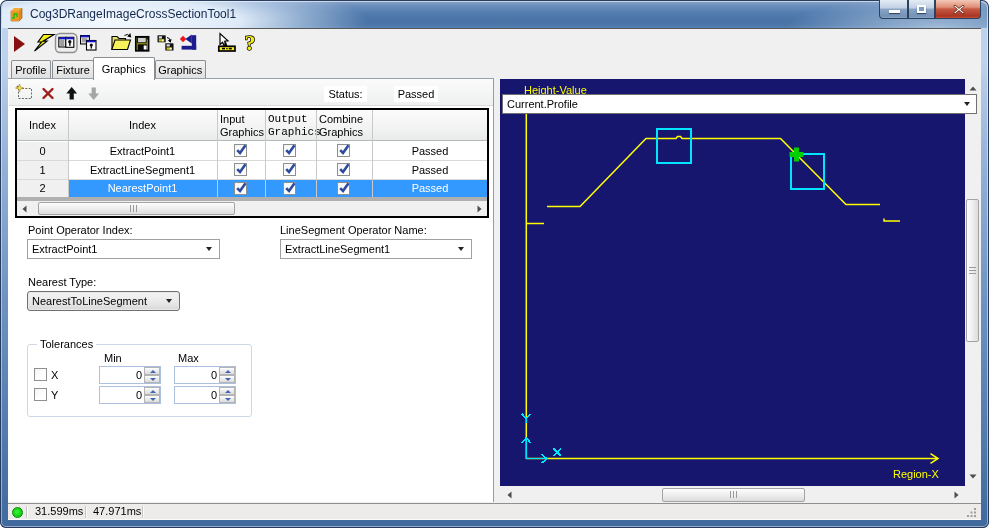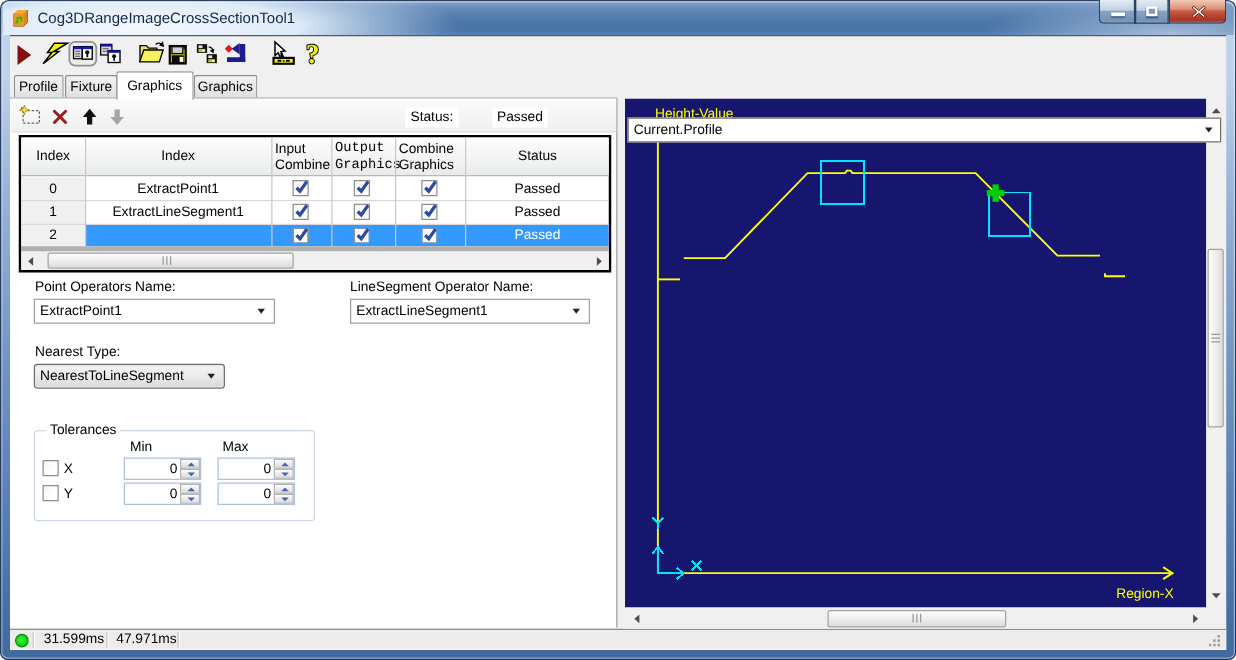--- a/index.html
+++ b/index.html
@@ -150,38 +150,38 @@
   <path d="M86.8 8.5 L86.8 14.5 L90.1 14.5 L84.7 21 L79.3 14.5 L82.6 14.5 L82.6 8.5 Z" fill="#a5a5a5"></path>
 </svg>
 <div class="abs t11" style="left:324px; top:86px; width:43px; height:16px; background:#fff; line-height:16px; text-align:center; z-index:2;">Status:</div>
 <div class="abs t11" style="left:394px; top:86px; width:44px; height:16px; background:#fff; line-height:16px; text-align:center; z-index:2;">Passed</div>
 
 <div class="abs" style="left:15px; top:108px; width:474px; height:110px; border:2px solid #000; background:#fff; z-index:2;">
 
   <div class="abs" style="left:0; top:0; width:470px; height:31px; background:linear-gradient(180deg,#fcfcfc,#f2f3f3 60%,#e9eaea); border-bottom:1px solid #b8b8b8;"></div>
   <div class="abs t11" style="left:0; top:0; width:51px; height:31px; line-height:31px; text-align:center;">Index</div>
   <div class="abs t11" style="left:51px; top:0; width:149px; height:31px; line-height:31px; text-align:center;">Index</div>
-  <div class="abs t11" style="left:203px; top:3px; width:48px; line-height:13px;">Input Combine</div>
+  <div class="abs t11" style="left:203px; top:3px; width:48px; line-height:13px;">Input Graphics</div>
   <div class="abs t11" style="left:251px; top:3px; width:51px; line-height:13px;font-family:Liberation Mono, monospace;">Output Graphics</div>
   <div class="abs t11" style="left:302px; top:3px; width:56px; line-height:13px;">Combine Graphics</div>
-  <div class="abs t11" style="left:356px; top:0; width:114px; height:31px; line-height:31px; text-align:center;">Status</div>
 
   <div class="abs" style="left:0; top:32px; width:51px; height:55px; background:#f0f0f0;"></div>
 
   <div class="abs t11" style="left:0; top:32px; width:51px; height:18px; line-height:18px; text-align:center;">0</div>
   <div class="abs t11" style="left:51px; top:32px; width:149px; height:18px; line-height:18px; text-align:center;">ExtractPoint1</div>
   <div class="abs t11" style="left:356px; top:32px; width:114px; height:18px; line-height:18px; text-align:center;">Passed</div>
   <div class="abs" style="left:0; top:50px; width:470px; height:1px; background:#d9d9d9;"></div>
   <div class="abs t11" style="left:0; top:51px; width:51px; height:18px; line-height:18px; text-align:center;">1</div>
   <div class="abs t11" style="left:51px; top:51px; width:149px; height:18px; line-height:18px; text-align:center;">ExtractLineSegment1</div>
   <div class="abs t11" style="left:356px; top:51px; width:114px; height:18px; line-height:18px; text-align:center;">Passed</div>
   <div class="abs" style="left:0; top:69px; width:470px; height:1px; background:#d9d9d9;"></div>
 
   <div class="abs" style="left:51px; top:70px; width:419px; height:17px; background:#3399ff;"></div>
   <div class="abs t11" style="left:0; top:70px; width:51px; height:17px; line-height:17px; text-align:center;">2</div>
+  <div class="abs t11" style="left:51px; top:70px; width:149px; height:17px; line-height:17px; text-align:center; color:#fff;">NearestPoint1</div>
   <div class="abs t11" style="left:356px; top:70px; width:114px; height:17px; line-height:17px; text-align:center; color:#fff;">Passed</div>
 
   <div class="abs" style="left:51px; top:0; width:1px; height:87px; background:#c9c9c9;"></div>
   <div class="abs" style="left:200px; top:0; width:1px; height:87px; background:#c9c9c9;"></div>
   <div class="abs" style="left:248px; top:0; width:1px; height:87px; background:#c9c9c9;"></div>
   <div class="abs" style="left:299px; top:0; width:1px; height:87px; background:#c9c9c9;"></div>
   <div class="abs" style="left:355px; top:0; width:1px; height:87px; background:#c9c9c9;"></div>
 
   <div class="cbx" style="left:217px; top:34px;"></div>
     <svg class="abs" style="left:217px; top:32px;" width="15" height="15" viewBox="0 0 15 15">
@@ -227,21 +227,21 @@
         <path d="M5.5 0.5 L1.5 4 L5.5 7.5 Z" fill="#4d4d4d"></path>
       </svg>
     <svg class="abs" style="right:4px; top:4px;" width="8" height="8" viewBox="0 0 8 8">
         <path d="M2.5 0.5 L6.5 4 L2.5 7.5 Z" fill="#4d4d4d"></path>
       </svg>
     <div class="sbthumb" style="left:21px; top:1px; width:197px; height:13px;"></div>
     <div class="abs" style="left:113px; top:4px; width:1px; height:7px; background:#9a9a9a; box-shadow:3px 0 0 #9a9a9a, 6px 0 0 #9a9a9a;"></div>
   </div>
 </div>
 
-<label class="abs" style="left:28px; top:224px; z-index:2;">Point Operators Name:</label>
+<label class="abs" style="left:28px; top:224px; z-index:2;">Point Operator Index:</label>
 <div class="combo" style="left:27px; top:239px; width:193px; z-index:2;">ExtractPoint1<div class="darr" style="right:7px; top:7px; position:absolute;"></div></div>
 <label class="abs" style="left:280px; top:224px; z-index:2;">LineSegment Operator Name:</label>
 <div class="combo" style="left:280px; top:239px; width:192px; z-index:2;">ExtractLineSegment1<div class="darr" style="right:7px; top:7px; position:absolute;"></div></div>
 <label class="abs" style="left:28px; top:276px; z-index:2;">Nearest Type:</label>
 <div class="combo" style="left:27px; top:291px; width:153px; z-index:2; background:linear-gradient(180deg,#f4f4f4,#e9e9e9 55%,#d8d8d8); border:1px solid #707070; border-radius:3px; box-shadow:inset 0 0 0 1px #e8e8e8;">NearestToLineSegment<div class="darr" style="right:7px; top:7px; position:absolute;"></div></div>
 
 <div class="abs" style="left:27px; top:344px; width:225px; height:73px; border:1px solid #cdd9e7; border-radius:3px; z-index:2;"></div>
 <div class="abs t11" style="left:37px; top:338px; background:#fff; padding:0 3px; z-index:2;">Tolerances</div>
 <label class="abs" style="left:104px; top:352px; z-index:2;">Min</label>
 <label class="abs" style="left:178px; top:352px; z-index:2;">Max</label>

